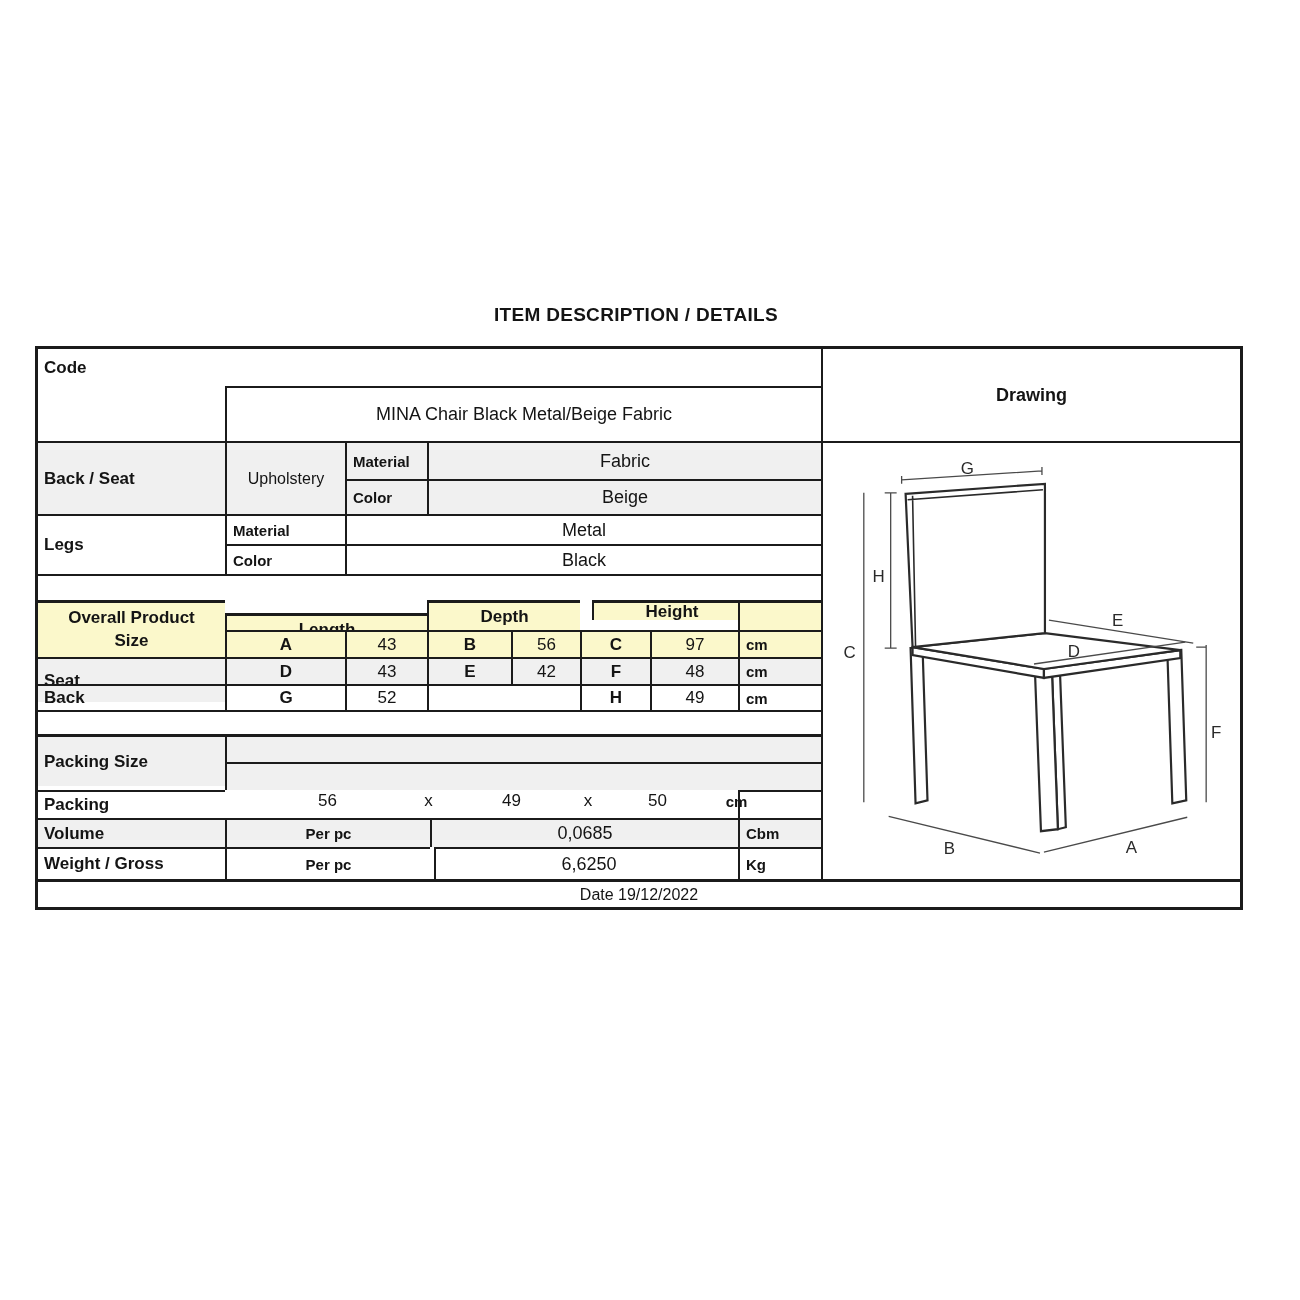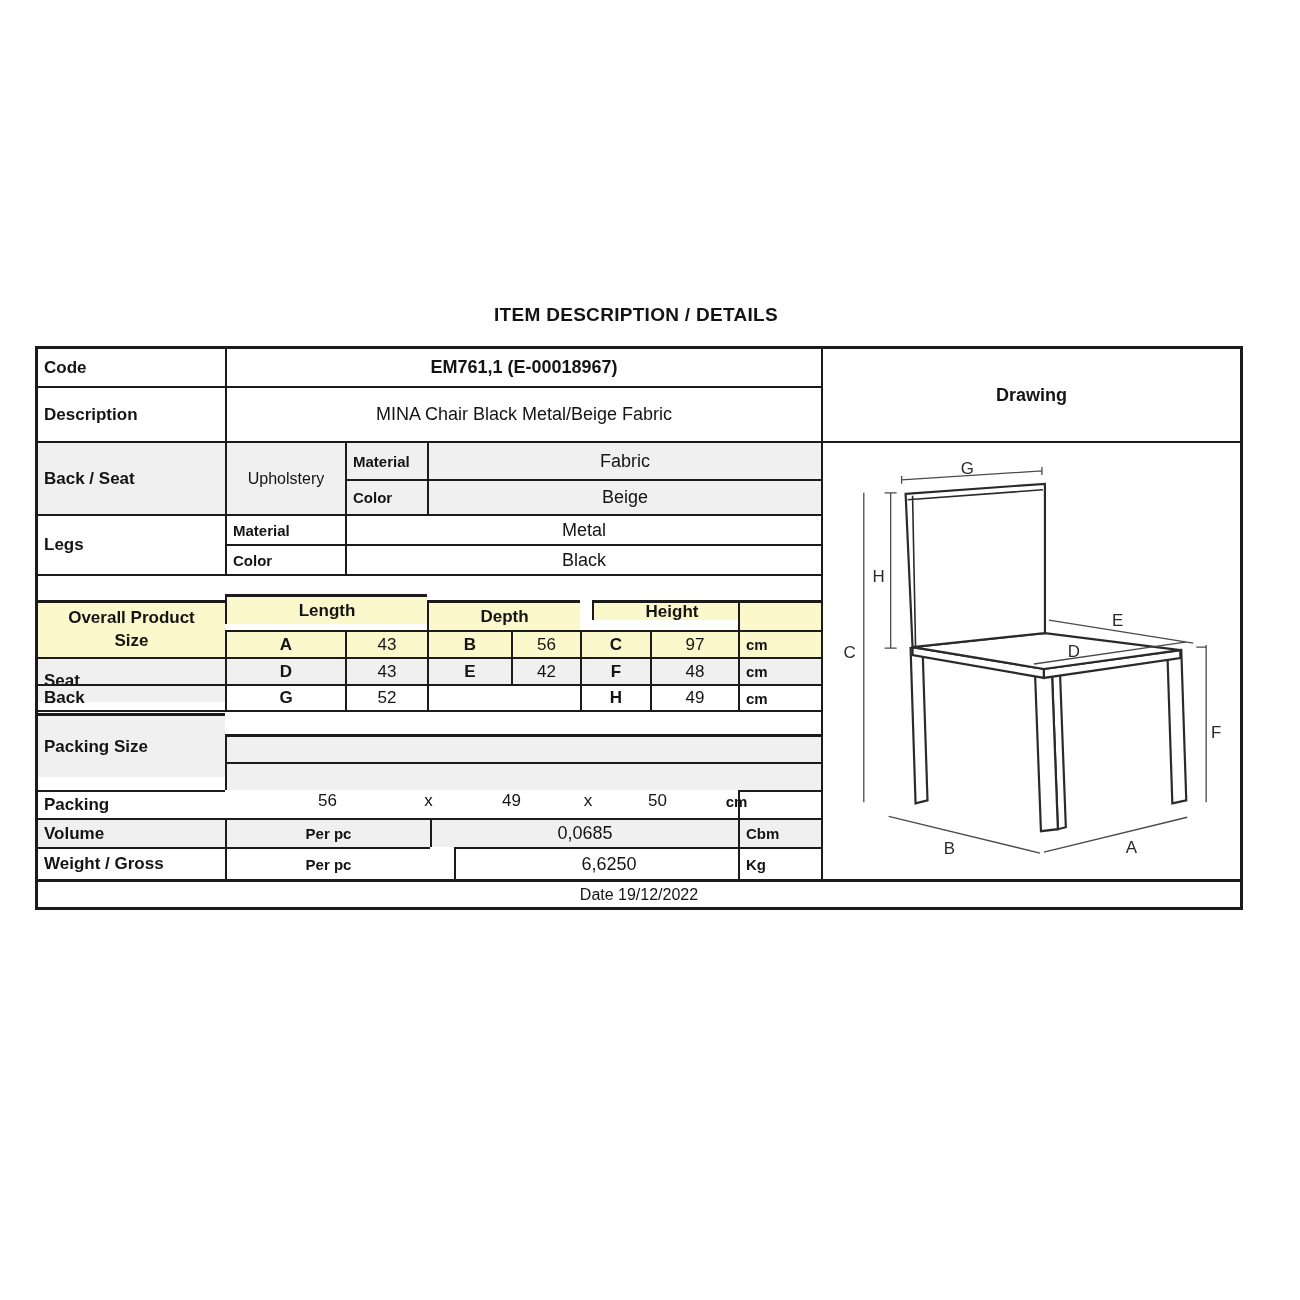--- a/index.html
+++ b/index.html
@@ -42,25 +42,23 @@
 </head>
 <body>
 
 <div class="canvas">
 
   <div class="sheet-title">ITEM DESCRIPTION / DETAILS</div>
 
   <div class="sheet">
 
     <div class="c nl nt left b17" style="left:0;top:0;width:187px;height:37px">Code</div>
-    <div class="c nt b18" style="left:187px;top:0;width:596px;height:37px">EM761,1 (E-00018967)</div>
 
     <div class="c nt b17" style="left:783px;top:0;width:419px;height:92px;font-size:18px">Drawing</div>
 
-    <div class="c nl left b17" style="left:0;top:37px;width:187px;height:55px">Description</div>
     <div class="c r18" style="left:187px;top:37px;width:596px;height:55px">MINA Chair Black Metal/Beige Fabric</div>
 
     <div class="c nl left b17 grey" style="left:0;top:92px;width:187px;height:73px">Back / Seat</div>
     <div class="c b16 grey" style="left:187px;top:92px;width:120px;height:73px">Upholstery</div>
     <div class="c left b15 grey" style="left:307px;top:92px;width:82px;height:38px">Material</div>
     <div class="c r18 grey" style="left:389px;top:92px;width:394px;height:38px">Fabric</div>
     <div class="c left b15 grey" style="left:307px;top:130px;width:82px;height:35px">Color</div>
     <div class="c r18 grey" style="left:389px;top:130px;width:394px;height:35px">Beige</div>
 
     <div class="c nl left b17" style="left:0;top:165px;width:187px;height:60px">Legs</div>
@@ -68,21 +66,21 @@
     <div class="c r18" style="left:307px;top:165px;width:476px;height:30px">Metal</div>
     <div class="c left b15" style="left:187px;top:195px;width:120px;height:30px">Color</div>
     <div class="c r18" style="left:307px;top:195px;width:476px;height:30px">Black</div>
 
     <div class="c nl" style="left:0;top:225px;width:783px;height:26px"></div>
 
     <div class="c nl tk yellow b17 stack" style="left:0;top:251px;width:187px;height:57px">
       <div>Overall Product</div>
       <div>Size</div>
     </div>
-    <div class="c tk yellow b17" style="left:187px;top:245px;width:202px;height:30px">Length</div>
+    <div class="c tk yellow b17" style="left:187px;top:264px;width:202px;height:30px">Length</div>
     <div class="c tk yellow b17" style="left:389px;top:251px;width:153px;height:30px">Depth</div>
     <div class="c tk yellow b17" style="left:554px;top:251px;width:158px;height:20px">Height</div>
     <div class="c tk yellow" style="left:700px;top:251px;width:83px;height:30px"></div>
 
     <div class="c yellow b17" style="left:187px;top:281px;width:120px;height:27px">A</div>
     <div class="c yellow r17" style="left:307px;top:281px;width:82px;height:27px">43</div>
     <div class="c yellow b17" style="left:389px;top:281px;width:84px;height:27px">B</div>
     <div class="c yellow r17" style="left:473px;top:281px;width:69px;height:27px">56</div>
     <div class="c yellow b17" style="left:542px;top:281px;width:70px;height:27px">C</div>
     <div class="c yellow r17" style="left:612px;top:281px;width:88px;height:27px">97</div>
@@ -100,21 +98,21 @@
     <div class="c nl left b17" style="left:0;top:335px;width:187px;height:26px">Back</div>
     <div class="c b17" style="left:187px;top:335px;width:120px;height:26px">G</div>
     <div class="c r17" style="left:307px;top:335px;width:82px;height:26px">52</div>
     <div class="c" style="left:389px;top:335px;width:153px;height:26px"></div>
     <div class="c b17" style="left:542px;top:335px;width:70px;height:26px">H</div>
     <div class="c r17" style="left:612px;top:335px;width:88px;height:26px">49</div>
     <div class="c left b15" style="left:700px;top:335px;width:83px;height:26px">cm</div>
 
     <div class="c nl" style="left:0;top:361px;width:783px;height:24px"></div>
 
-    <div class="c nl tk left b17 grey" style="left:0;top:364px;width:187px;height:64px">Packing Size</div>
+    <div class="c nl tk left b17 grey" style="left:0;top:385px;width:187px;height:52px">Packing Size</div>
     <div class="c tk grey psline" style="left:187px;top:385px;width:596px;height:28px">
       <span class="w1">79</span>
         <span class="w2">x</span>
         <span class="w3">77</span>
         <span class="w4">x</span>
         <span class="w5">45</span>
         <span class="w6" style="font-weight:bold;font-size:15px">cm</span>
     </div>
     <div class="c grey psline" style="left:187px;top:413px;width:596px;height:28px">
       <span class="w1">56</span>
@@ -128,21 +126,21 @@
     <div class="c nl left b17" style="left:0;top:441px;width:187px;height:28px">Packing</div>
     <div class="c" style="left:700px;top:441px;width:83px;height:28px"></div>
 
     <div class="c nl left b17 grey" style="left:0;top:469px;width:187px;height:29px">Volume</div>
     <div class="c b15 grey" style="left:187px;top:469px;width:205px;height:29px">Per pc</div>
     <div class="c r18 grey" style="left:392px;top:469px;width:308px;height:29px">0,0685</div>
     <div class="c left b15 grey" style="left:700px;top:469px;width:83px;height:29px">Cbm</div>
 
     <div class="c nl left b17" style="left:0;top:498px;width:187px;height:32px">Weight / Gross</div>
     <div class="c b15" style="left:187px;top:498px;width:205px;height:32px">Per pc</div>
-    <div class="c r18" style="left:416px;top:498px;width:308px;height:32px">6,6250</div>
+    <div class="c r18" style="left:396px;top:498px;width:308px;height:32px">6,6250</div>
     <div class="c left b15" style="left:700px;top:498px;width:83px;height:32px">Kg</div>
 
     <div class="c nl tk b16" style="left:0;top:530px;width:1202px;height:28px">Date 19/12/2022</div>
 
     <div class="c" style="left:783px;top:92px;width:419px;height:438px">
       <svg width="417" height="436" viewBox="818 440 419 438" xmlns="http://www.w3.org/2000/svg">
         <g fill="#ffffff" stroke="#2a2a2a" stroke-width="2.2" stroke-linejoin="miter">
           <polygon points="906,646 918,645 923,799 911,802"></polygon>
           <polygon points="1164,650 1178,648 1183,799 1169,802"></polygon>
           <polygon points="1048,668 1056,667 1062,826 1054,828"></polygon>

